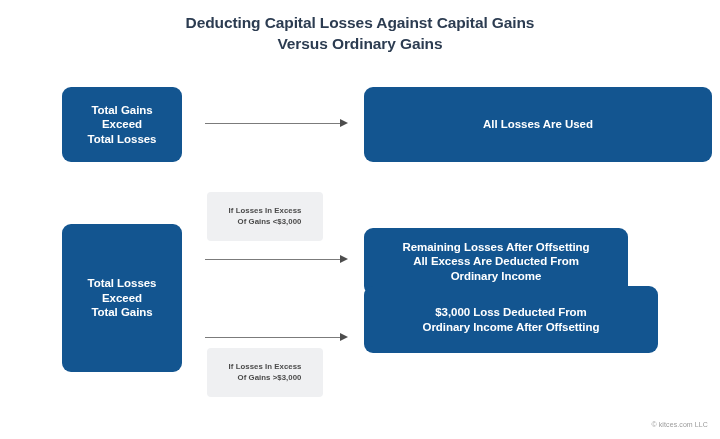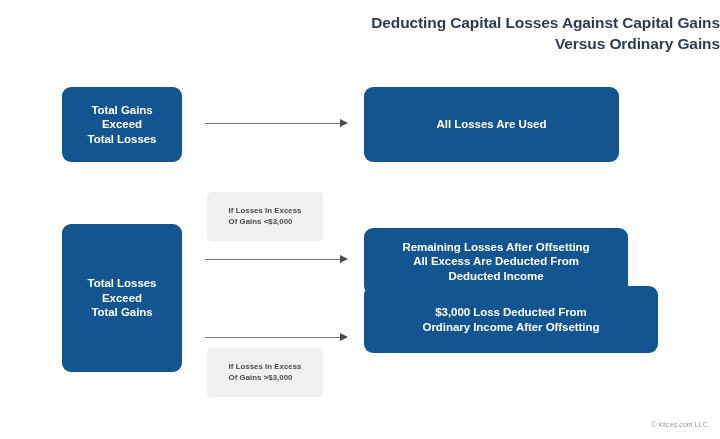--- a/index.html
+++ b/index.html
@@ -6,21 +6,21 @@
   html, body {
     width:720px; height:439px;
     background:#ffffff;
     font-family:"Liberation Sans", sans-serif;
     overflow:hidden;
   }
   #stage { position:relative; width:720px; height:439px; background:#fff; }
 
   .title {
     position:absolute; left:0; top:12px; width:720px;
-    text-align:right;
+    text-align:center;
     font-size:15.5px; font-weight:bold;
     color:#2c3c51; line-height:21px;
     letter-spacing:-0.1px;
   }
   .title .ln { display:block; }
 
   .node {
     position:absolute;
     background:#135590;
     border-radius:9px;
@@ -31,30 +31,30 @@
     line-height:14.5px;
     letter-spacing:-0.05px;
     padding:4px 8px;
   }
   .node .ln { display:block; }
 
   
   #node-gains-exceed-losses { left:62px;  top:87px;  width:120px; height:75px; }
   #node-losses-exceed-gains { left:62px;  top:224px; width:120px; height:148px; }
   
-  #node-all-losses-offset   { left:364px; top:87px;  width:255px; height:75px; }
+  #node-all-losses-offset   { left:364px; top:87px;  width:348px; height:75px; }
   #node-remaining-losses    { left:364px; top:228px; width:264px; height:67px; }
   #node-3000-loss-deducted  { left:364px; top:286px; width:294px; height:67px; }
 
   .label-chip {
     position:absolute;
     background:#eff0f2;
     border-radius:4px;
     display:flex; align-items:center; justify-content:center;
-    text-align:left;
+    text-align:right;
     color:#4a4a4a;
     font-size:7.8px; font-weight:bold;
     line-height:10.5px;
     letter-spacing:0.05px;
     padding:3px 6px;
   }
   .label-chip .ln { display:block; }
   #chip-under-3000 { left:207px; top:192px; width:116px; height:49px; }
   #chip-over-3000  { left:207px; top:348px; width:116px; height:49px; }
 
@@ -127,21 +127,21 @@
 
   <div class="arrow" id="arrow-middle">
     <span class="shaft"></span>
     <span class="head"></span>
   </div>
 
   <div class="node" id="node-remaining-losses">
     <div>
       <span class="ln">Remaining Losses After Offsetting</span>
       <span class="ln">All Excess Are Deducted From</span>
-      <span class="ln">Deducted Income</span>
+      <span class="ln">Ordinary Income</span>
     </div>
   </div>
 
   <div class="arrow" id="arrow-bottom">
     <span class="shaft"></span>
     <span class="head"></span>
   </div>
 
   <div class="node" id="node-3000-loss-deducted">
     <div>

